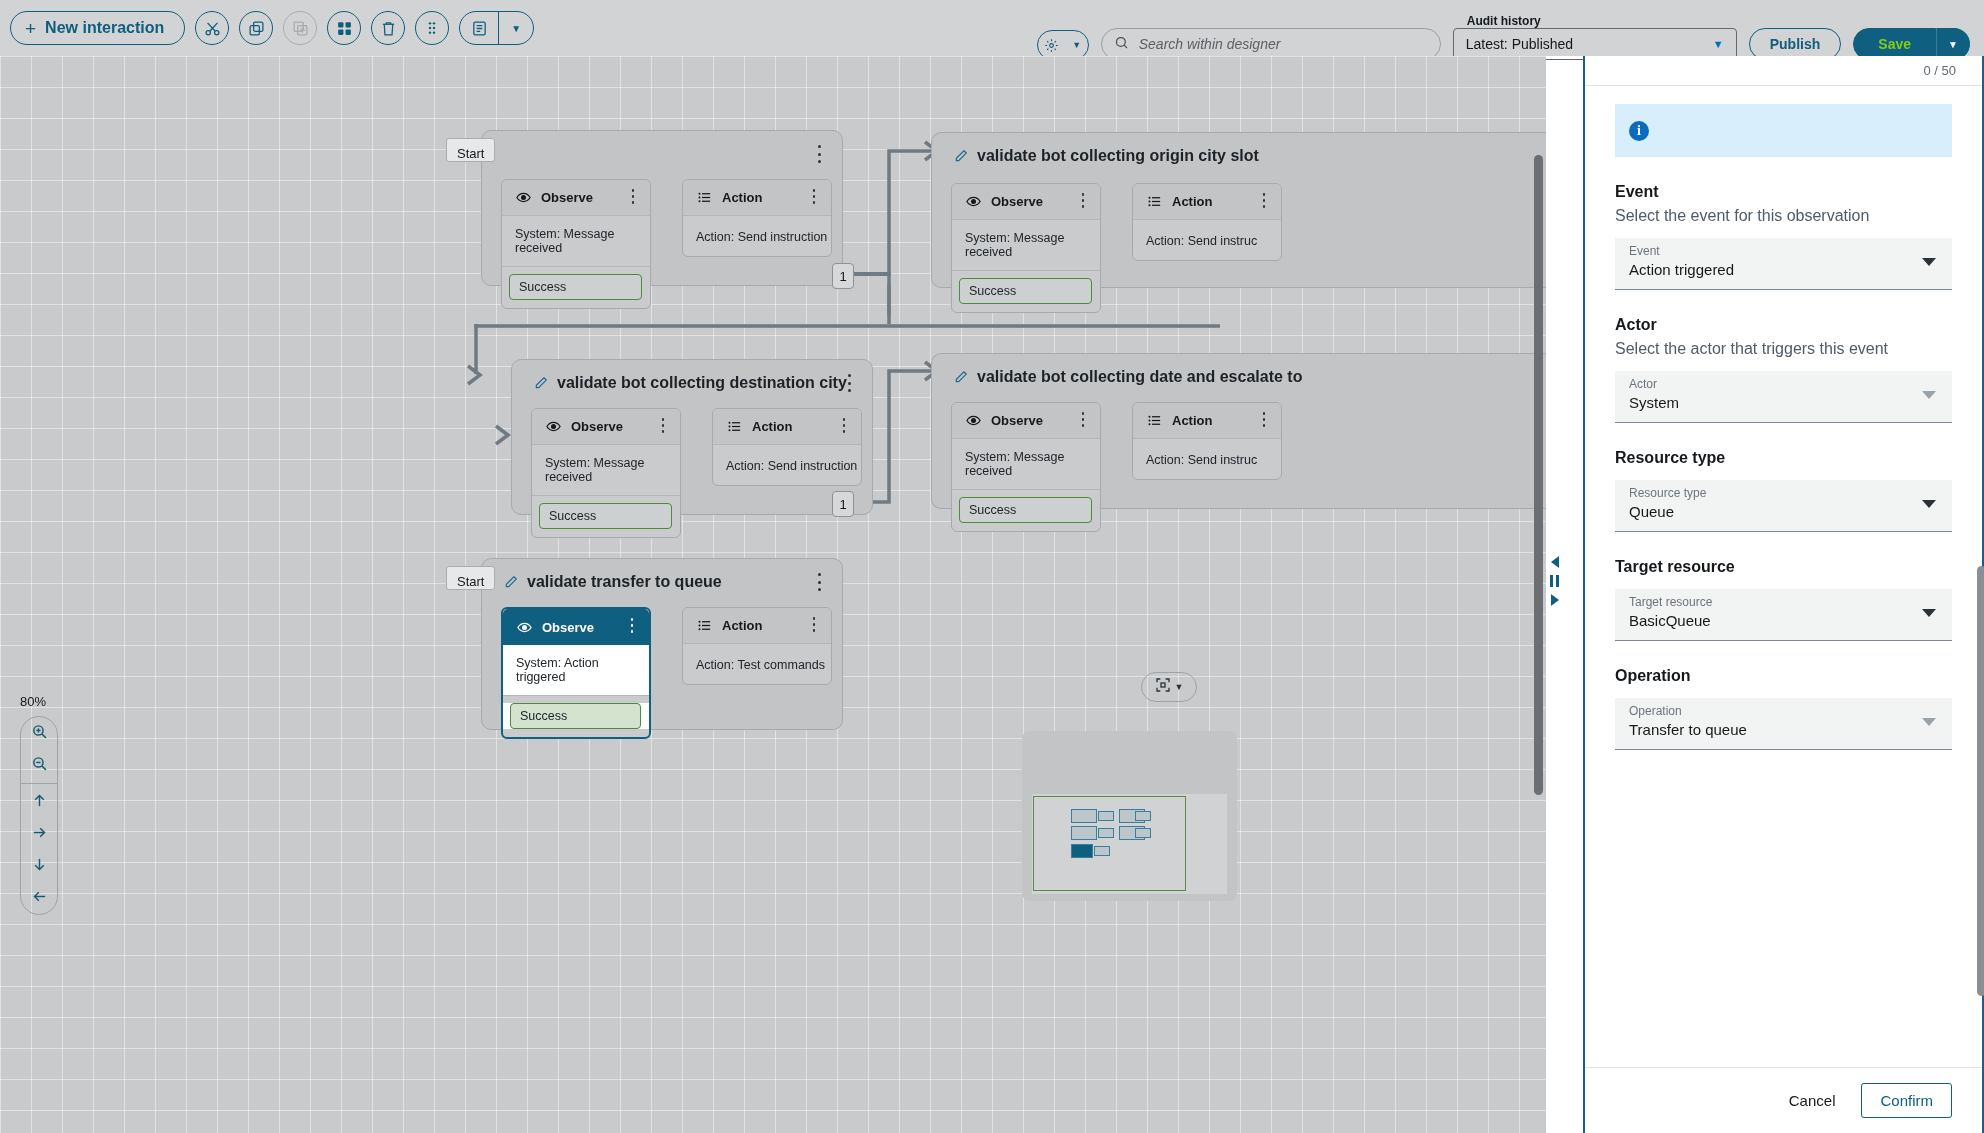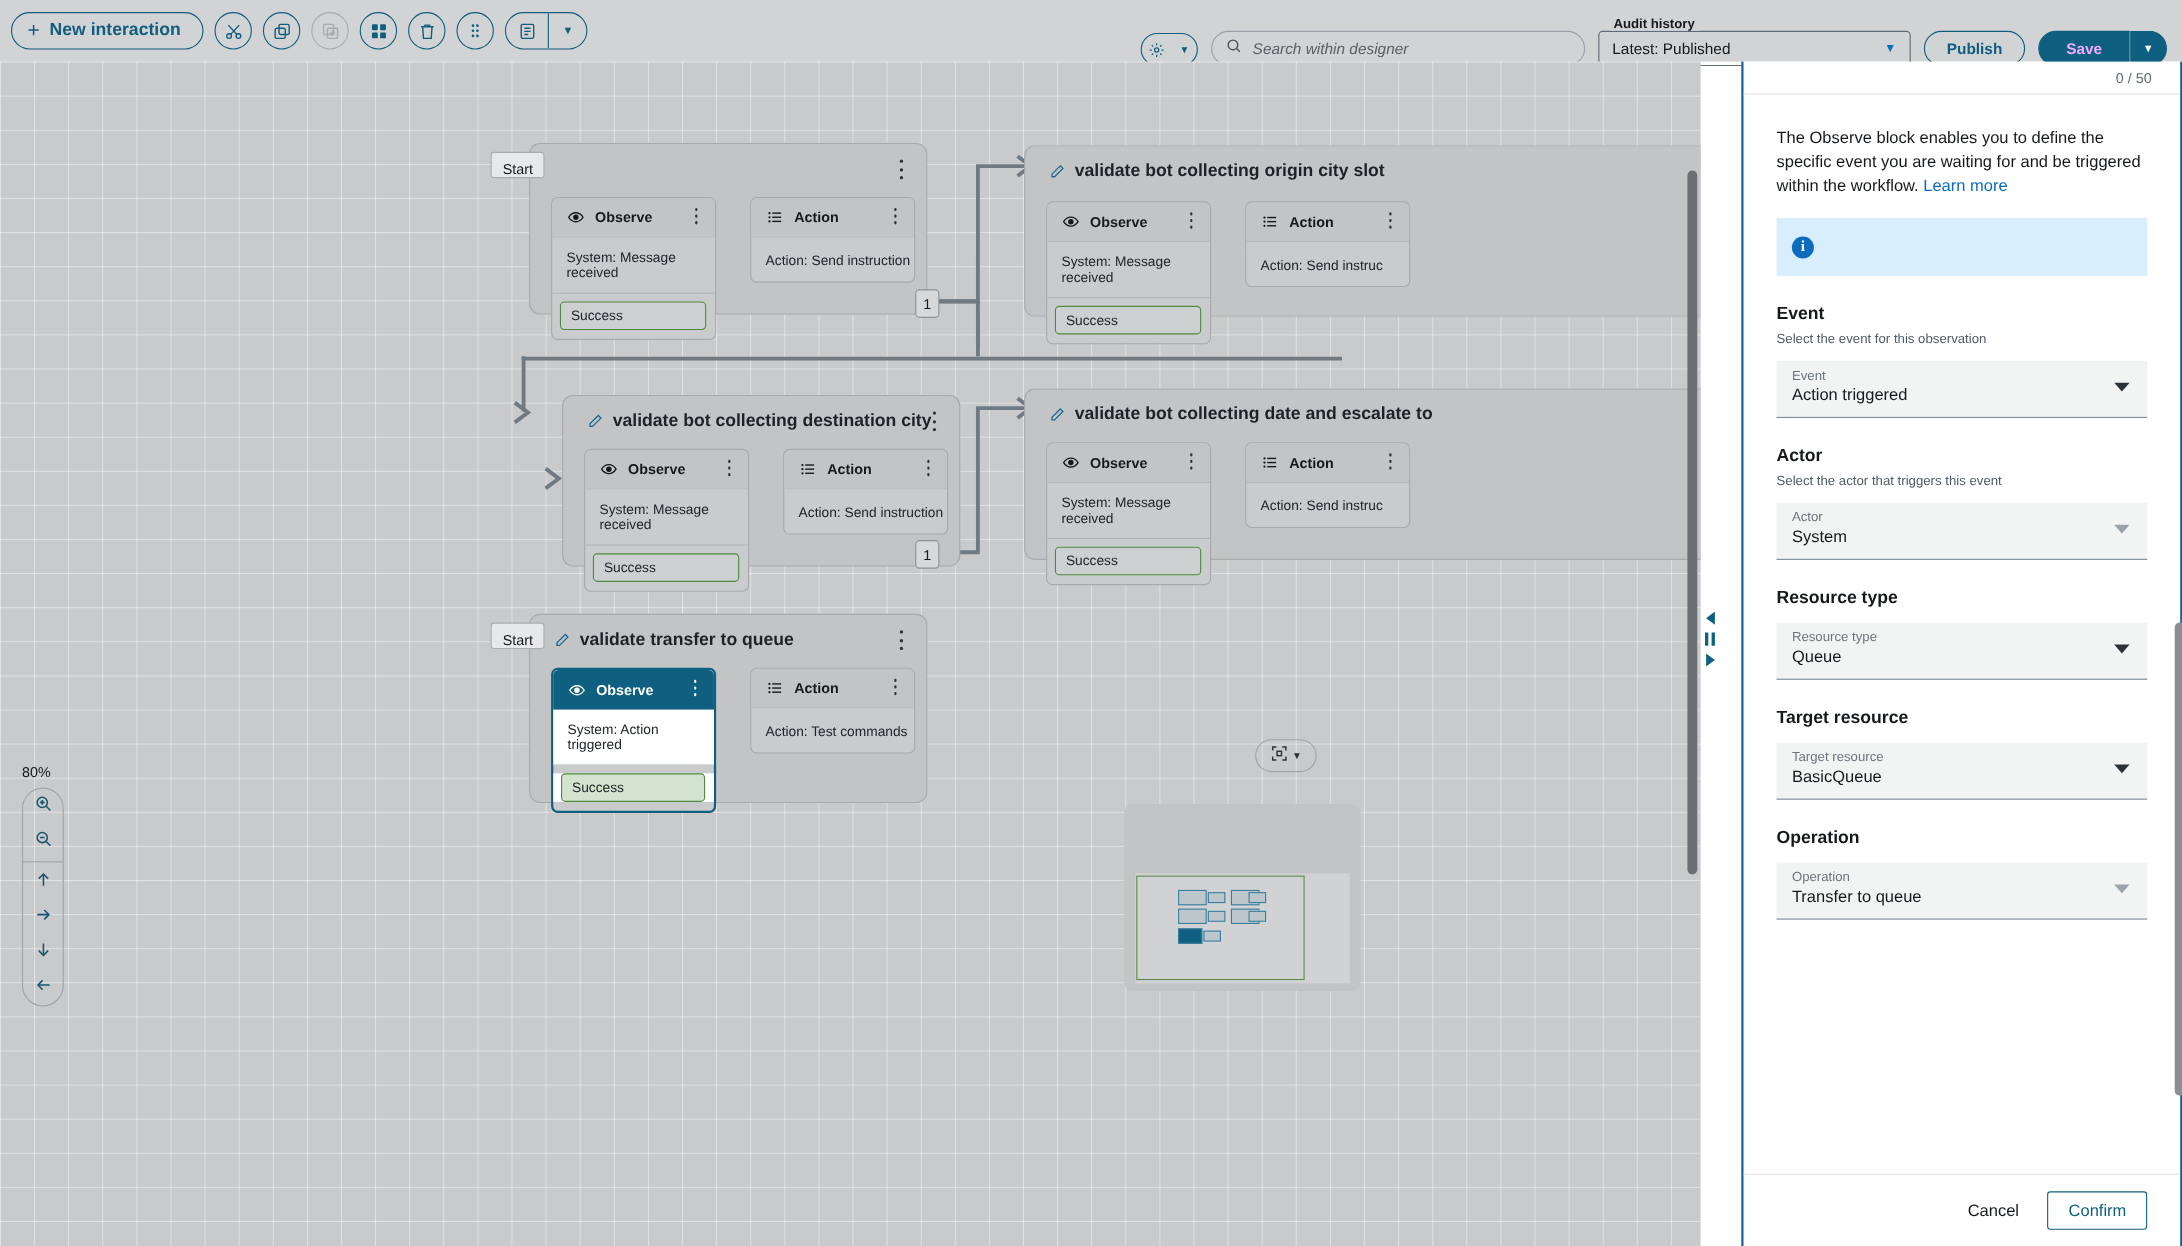--- a/index.html
+++ b/index.html
@@ -88,21 +88,21 @@
 
   .btn-publish {
     height: 32px; padding: 0 20px; border-radius: 16px;
     border: 1px solid #0f5e7d; background: transparent;
     color: #0f5e7d; font-size: 14px; font-weight: bold; cursor: pointer;
   }
   .save-split { display: flex; align-items: center; height: 32px; }
   .btn-save {
     height: 32px; padding: 0 24px;
     border: 1px solid #0f5e7d; border-radius: 16px 0 0 16px;
-    background: #0f6080; color: #f0abfc; font-size: 14px; font-weight: bold; cursor: pointer;
+    background: #0f6080; color: #84cc16; font-size: 14px; font-weight: bold; cursor: pointer;
   }
   .btn-save-arrow {
     height: 32px; width: 34px;
     border: 1px solid #0f5e7d; border-left: 1px solid #3a7d99; border-radius: 0 16px 16px 0;
     background: #0f6080; color: #fff; font-size: 10px; cursor: pointer;
     display: flex; align-items: center; justify-content: center;
   }
 
   
   #canvas {
@@ -257,21 +257,21 @@
   .alert-ic {
     flex: 0 0 20px; width: 20px; height: 20px; border-radius: 50%;
     background: #0b6cbf; color: #fff; font-size: 14px; font-weight: bold;
     display: flex; align-items: center; justify-content: center; margin-top: 1px;
     font-family: "Liberation Serif", serif;
   }
   .alert-tx { font-size: 15px; line-height: 1.45; color: #16191c; }
 
   .sec { margin-top: 26px; }
   .sec-h { font-size: 16px; font-weight: bold; color: #16191c; }
-  .sec-sub { font-size: 12px; color: #4f5b66; margin-top: 6px; }
+  .sec-sub { font-size: 16px; color: #4f5b66; margin-top: 6px; }
   .field {
     margin-top: 13px; background: #f2f3f3; border-bottom: 1px solid #7d8998;
     height: 52px; padding: 6px 14px 0 14px; position: relative; cursor: pointer;
   }
   .field .fl { font-size: 12px; color: #6c757d; line-height: 1.3; }
   .field .fv { font-size: 15px; color: #16191c; margin-top: 1px; }
   .field .fcaret {
     position: absolute; right: 16px; top: 20px;
     width: 0; height: 0; border-left: 7px solid transparent; border-right: 7px solid transparent;
     border-top: 8px solid #2c3338;
@@ -842,24 +842,20 @@
         <i></i>
         <i></i>
       </span>
     <span class="ch-tri-r"></span>
   </div>
 
   <div id="panel">
     <div class="counter-row">0 / 50</div>
 
     <div class="panel-body">
-      <div class="intro">
-        <span>The Observe block enables you to define the specific event you are waiting for and be triggered within the workflow.</span>
-        <a href="#">Learn more</a>
-      </div>
 
       <div class="alert">
         <div class="alert-ic">i</div>
       </div>
 
       <div class="sec">
         <div class="sec-h">Event</div>
         <div class="sec-sub">Select the event for this observation</div>
         <div class="field">
           <div class="fl">Event</div>

